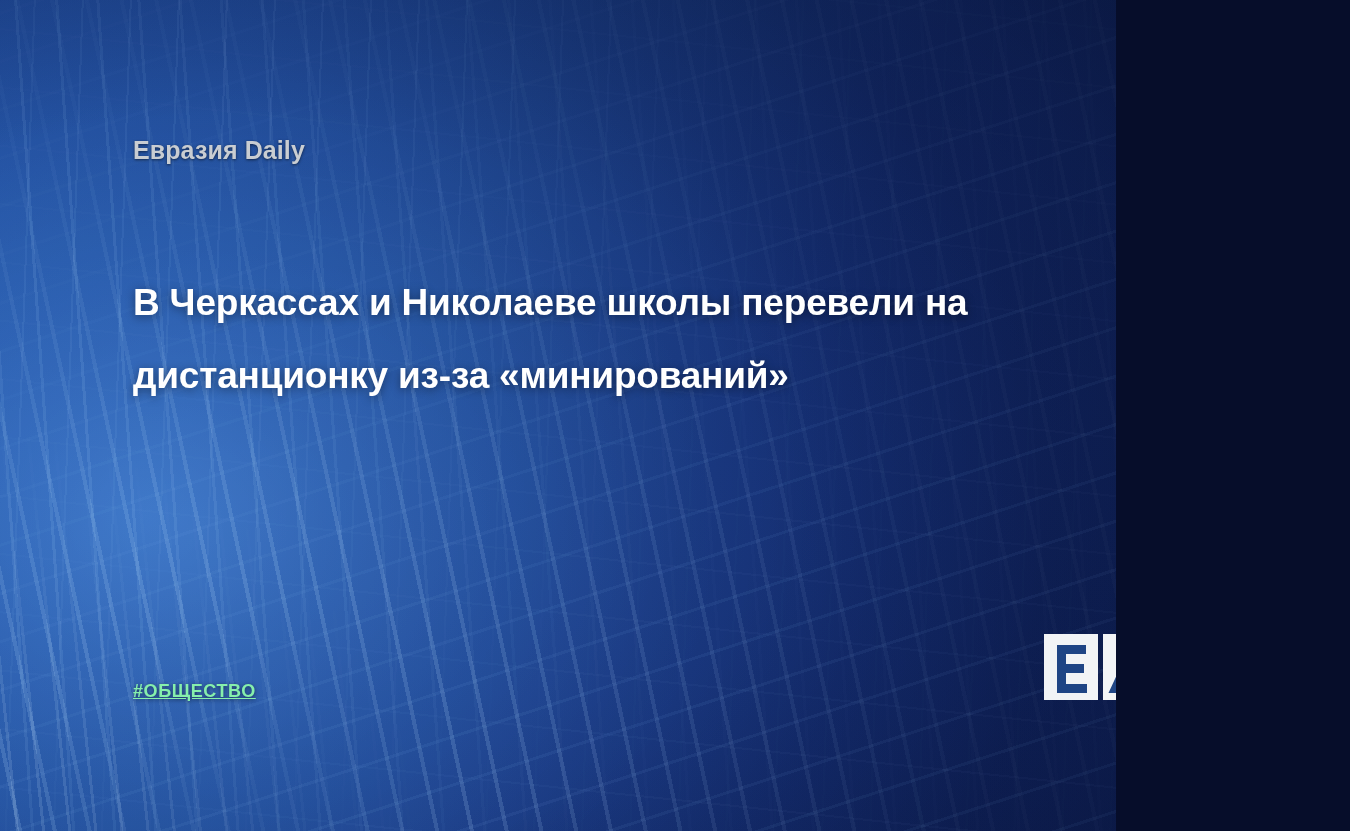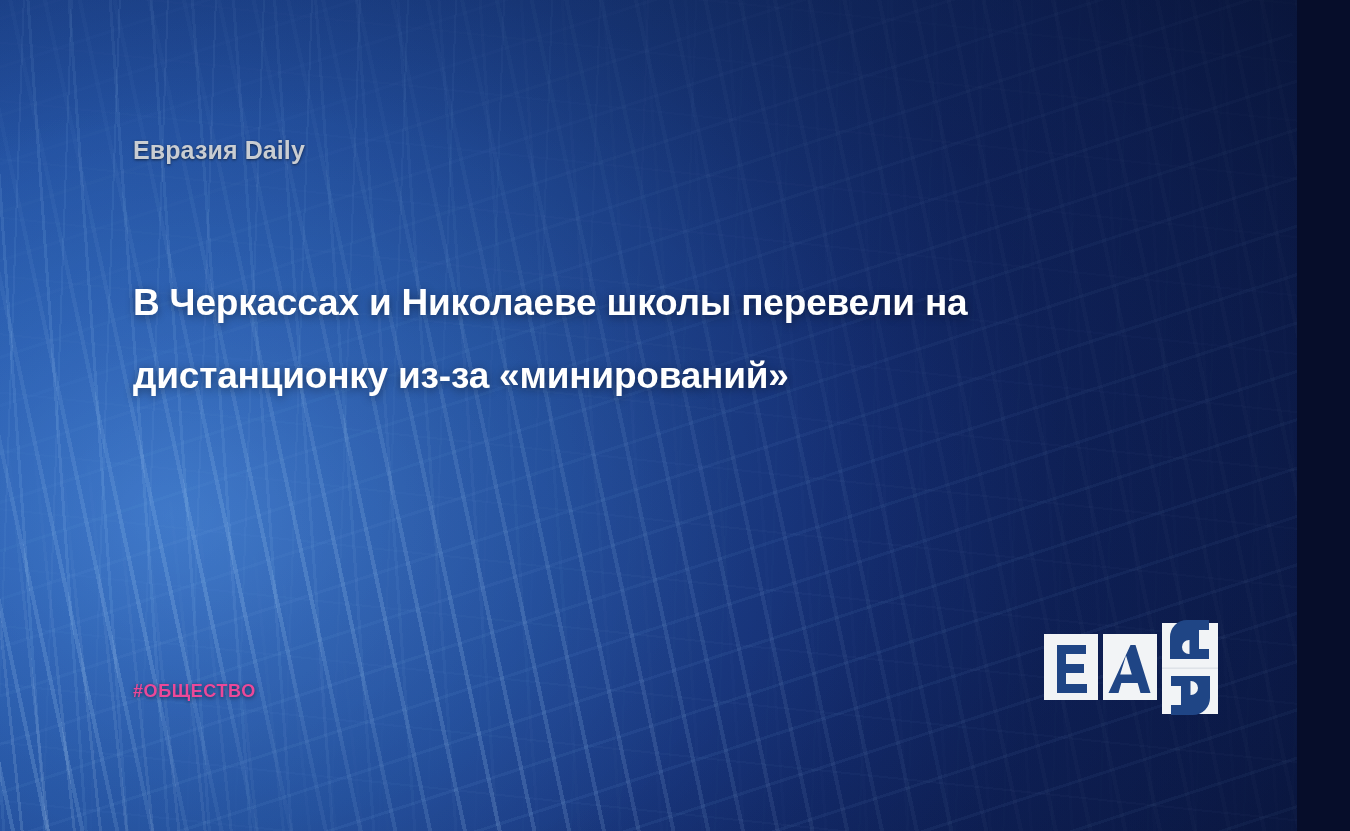--- a/index.html
+++ b/index.html
@@ -9,21 +9,21 @@
     width: 1350px;
     height: 831px;
     overflow: hidden;
     background: #060d2a;
     font-family: "Liberation Sans", "DejaVu Sans", sans-serif;
   }
 
   
   .card {
     position: relative;
-    width: 1297px;
+    width: 1116px;
     height: 831px;
     overflow: hidden;
     background: #0a1640;
   }
 
   
   .bg {
     position: absolute;
     inset: 0;
     overflow: hidden;
@@ -212,24 +212,25 @@
     text-shadow: 0 2px 10px rgba(0,0,0,0.42);
   }
 
   .category {
     position: absolute;
     left: 133px;
     top: 681px;
     font-size: 18px;
     font-weight: 700;
     letter-spacing: 0.6px;
-    color: #ec4899;
+    color: #86efac;
     text-transform: uppercase;
     white-space: nowrap;
     text-shadow: 0 1px 4px rgba(0,0,0,0.55);
+    text-decoration: underline;
   }
 
   
   .logo {
     position: absolute;
     left: 1043px;
     top: 620px;
     width: 180px;
     height: 95px;
   }

